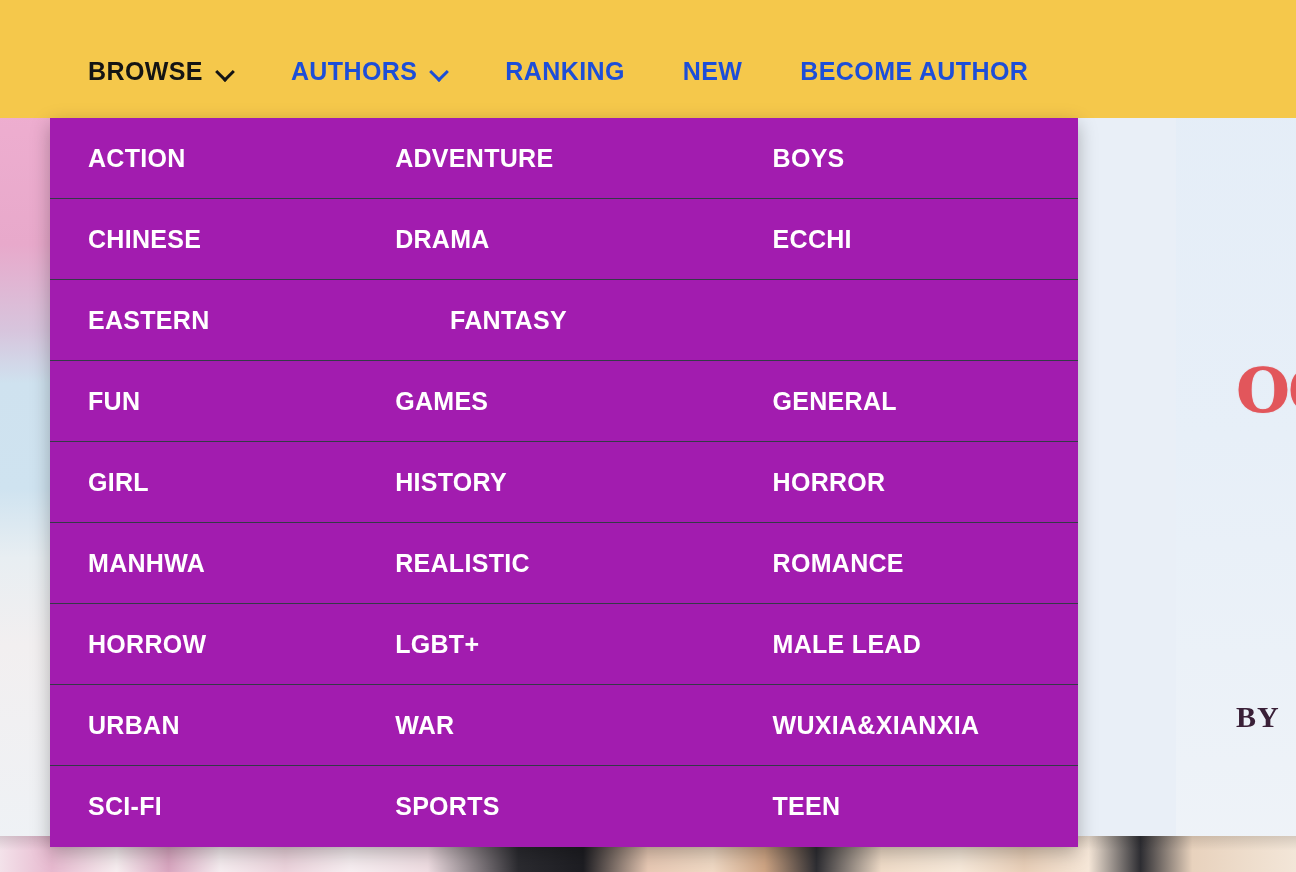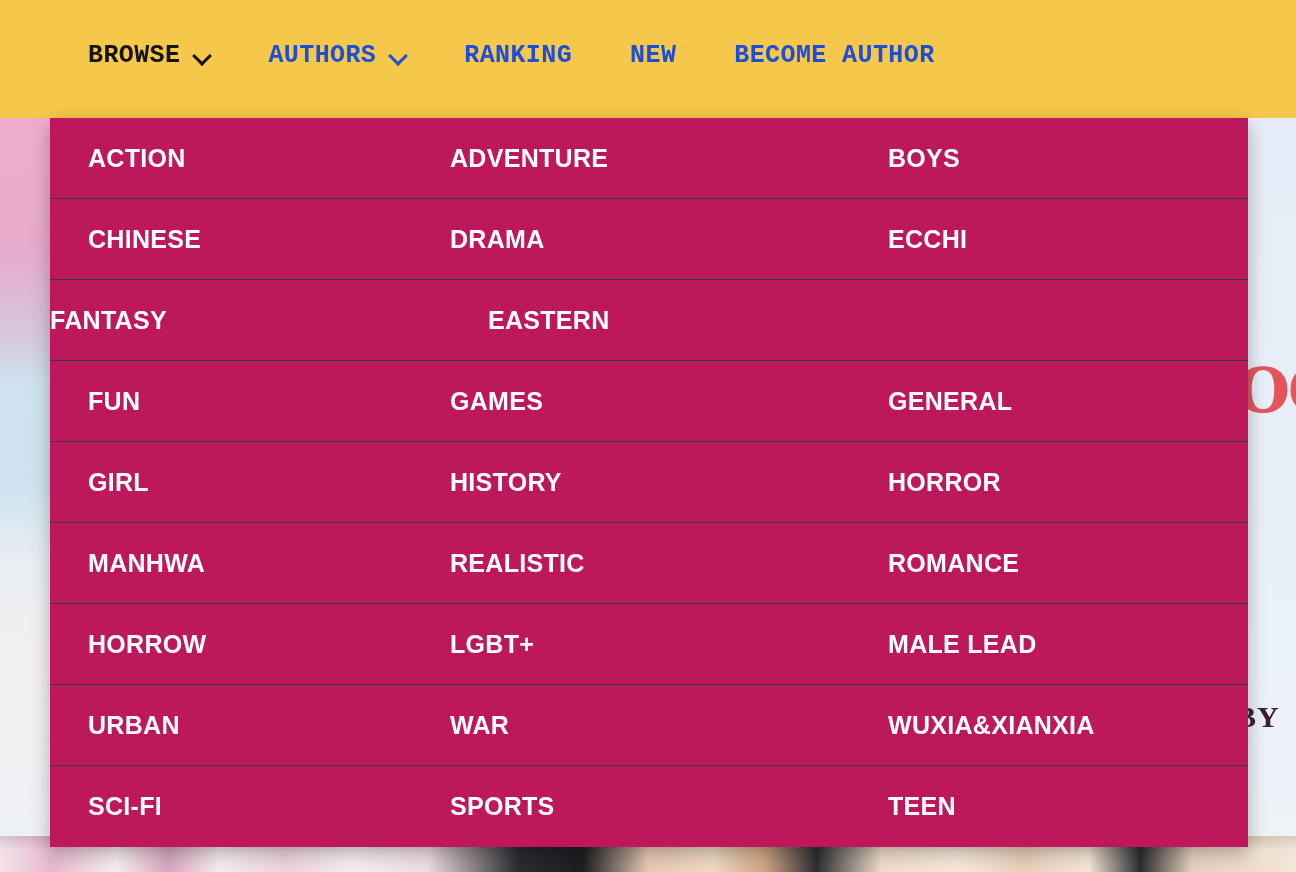--- a/index.html
+++ b/index.html
@@ -80,25 +80,24 @@
   }
 
   
   .navbar {
     position:absolute; left:0; top:0;
     width:1296px; height:118px;
     background:#F5C84B;
     z-index:3;
   }
   .navbar-inner {
-    position:absolute; left:0; top:0;
+    position:absolute; left:0; top:16px;
     width:1225px; height:110px;
     display:flex; align-items:center;
     padding-left:88px;
-    font-family:Liberation Mono, monospace;
   }
   .nav-item {
     display:flex; align-items:center;
     gap:14px;
     color:#1d4ed8;
     font-size:25px;
     font-weight:700;
     letter-spacing:.4px;
     margin-right:58px;
     cursor:pointer;
@@ -119,22 +118,22 @@
     width:11px; height:11px;
     border-right:3px solid currentColor;
     border-bottom:3px solid currentColor;
     transform:rotate(45deg);
   }
 
   
   .dropdown {
     position:absolute;
     left:50px; top:118px;
-    width:1198px;
-    background:#be185d;
+    width:1028px;
+    background:#a21caf;
     z-index:4;
     box-shadow:0 6px 18px rgba(0,0,0,.28);
   }
   .dd-row {
     display:flex;
     height:81px;
     border-bottom:1px solid #343a47;
   }
   .dd-row:last-child { border-bottom:none; }
 
@@ -203,22 +202,22 @@
       <div class="dd-cell c3">BOYS</div>
     </div>
 
     <div class="dd-row">
       <div class="dd-cell c1">CHINESE</div>
       <div class="dd-cell c2">DRAMA</div>
       <div class="dd-cell c3">ECCHI</div>
     </div>
 
     <div class="dd-row">
+      <div class="dd-cell c1">EASTERN</div>
       <div class="dd-cell c2">FANTASY</div>
-      <div class="dd-cell c1">EASTERN</div>
     </div>
 
     <div class="dd-row">
       <div class="dd-cell c1">FUN</div>
       <div class="dd-cell c2">GAMES</div>
       <div class="dd-cell c3">GENERAL</div>
     </div>
 
     <div class="dd-row">
       <div class="dd-cell c1">GIRL</div>

